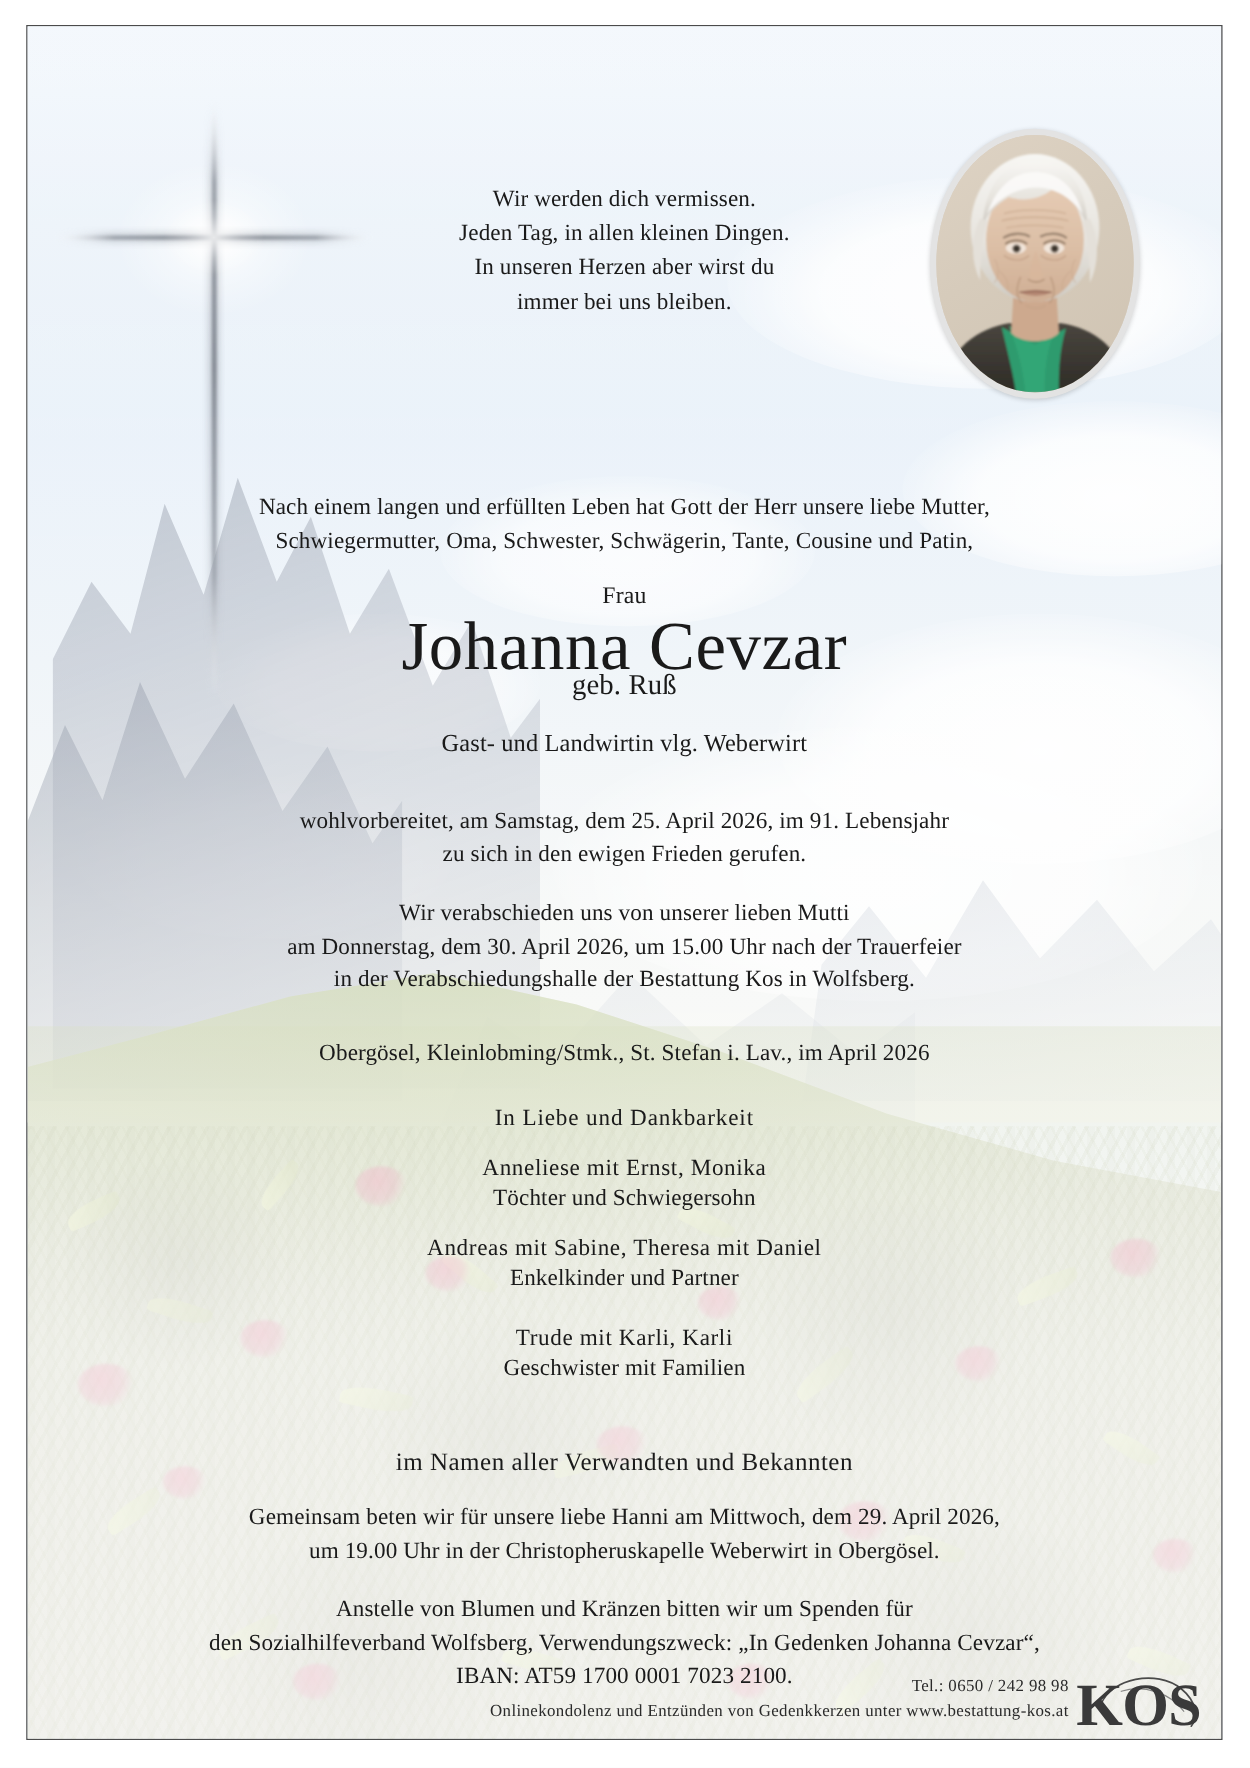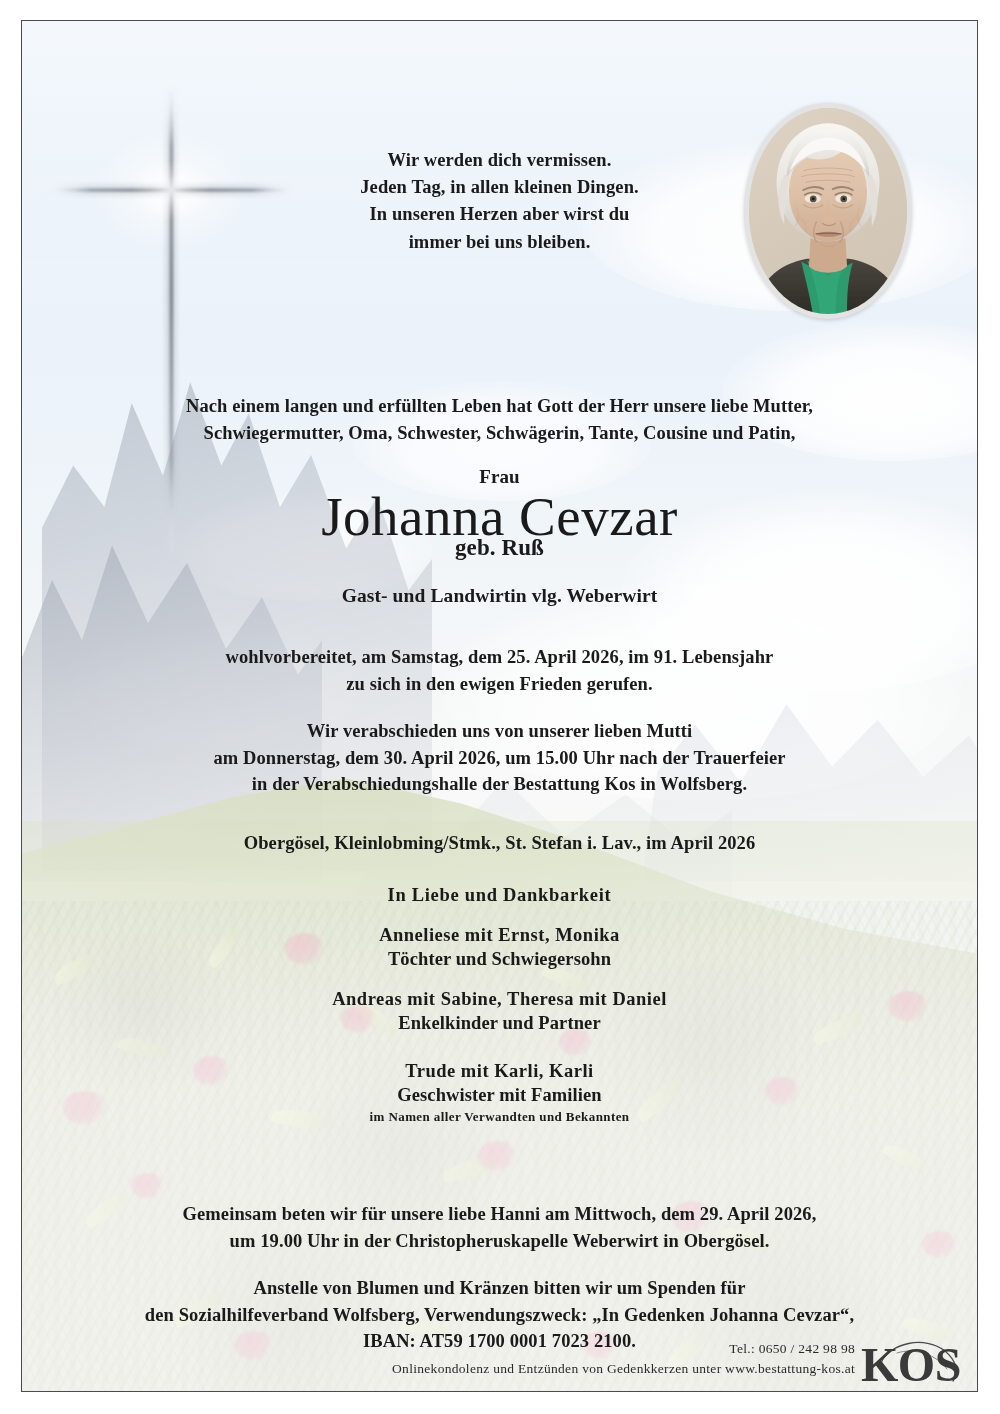--- a/index.html
+++ b/index.html
@@ -172,21 +172,20 @@
   .pt-svg { position: absolute; inset: 0; width: 100%; height: 100%; }
 
   
   .txt {
     position: absolute;
     width: 100%;
     text-align: center;
     color: #1a1a1a;
     line-height: 1.30;
     letter-spacing: 0.1px;
-    font-weight: bold;
   }
   .verse {
     top: 126px;
     font-size: 18.5px;
     line-height: 1.47;
   }
   .intro {
     top: 372px;
     font-size: 18.5px;
     line-height: 1.46;
@@ -228,22 +227,22 @@
     top: 862px;
     font-size: 18.5px;
     letter-spacing: 0.7px;
   }
   .fam { font-size: 18.5px; line-height: 1.32; }
   .fam .fn { letter-spacing: 0.5px; }
   .fam1 { top: 902px; }
   .fam2 { top: 966px; }
   .fam3 { top: 1038px; }
   .relatives {
-    top: 1088px;
-    font-size: 13px;
+    top: 1136px;
+    font-size: 20px;
     letter-spacing: 0.4px;
   }
   .prayer {
     top: 1180px;
     font-size: 18.5px;
     line-height: 1.44;
   }
   .donation {
     top: 1254px;
     font-size: 18.5px;

